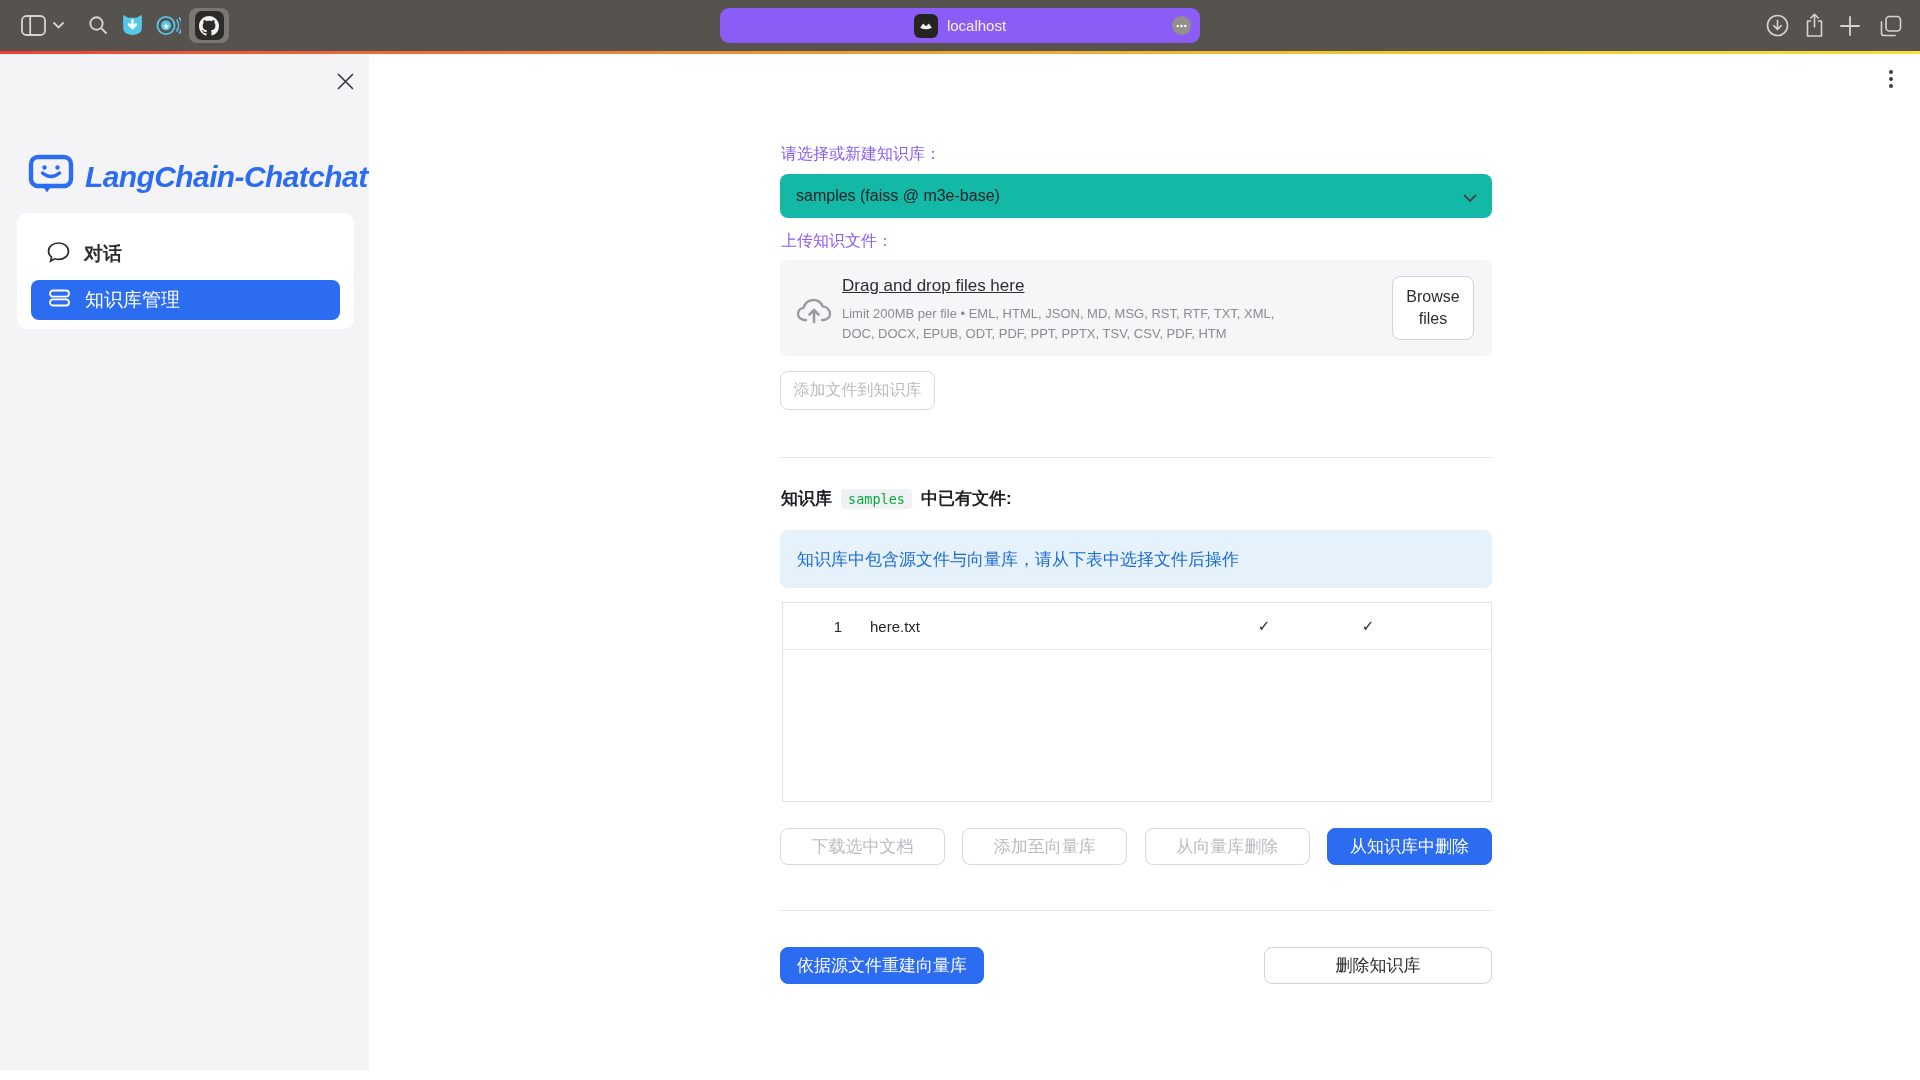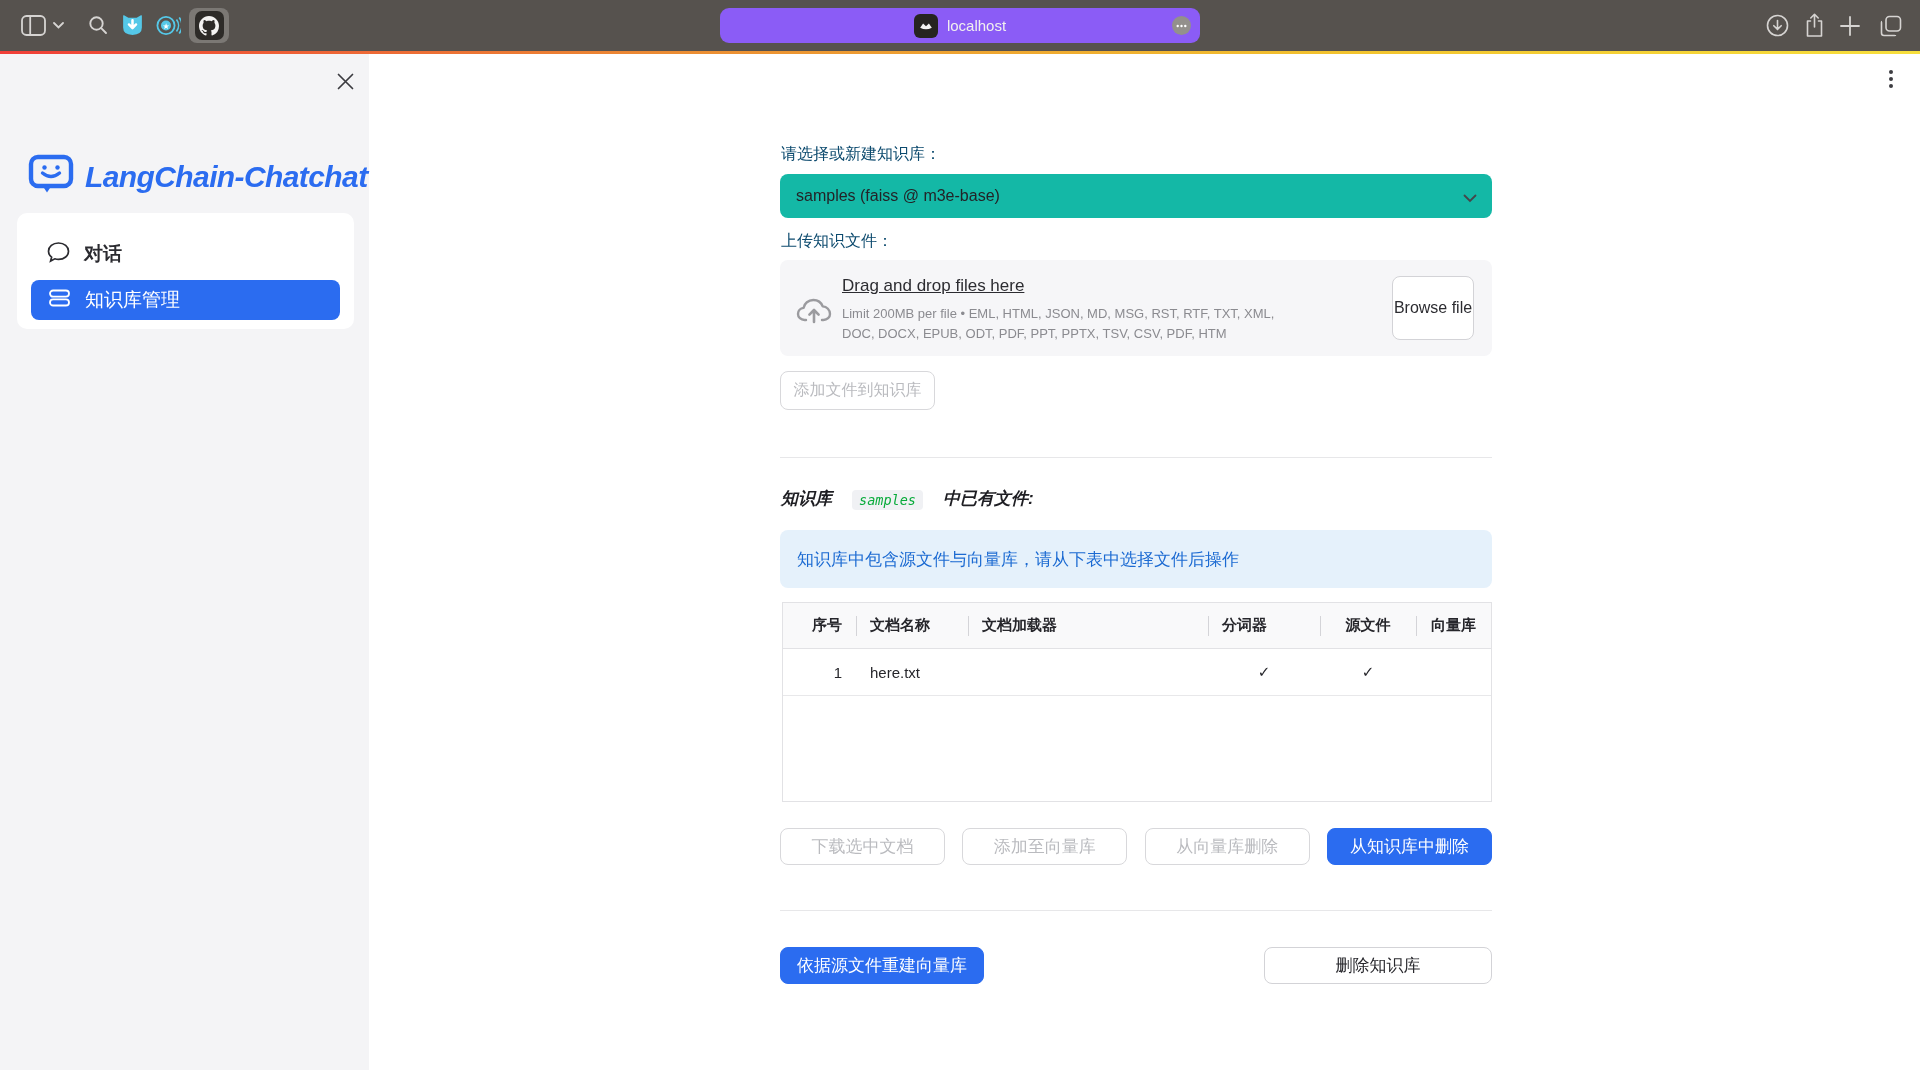--- a/index.html
+++ b/index.html
@@ -45,43 +45,43 @@
   .nav-kb { left:14px; top:67px; width:309px; height:40px; border-radius:8px; background:#2b6cf0; color:#fff; padding-left:17px; font-weight:500; }
 
   
   .kebab { position:absolute; right:18px; top:12px; width:22px; height:26px; display:flex; flex-direction:column;
     align-items:center; justify-content:center; gap:3px; cursor:pointer; }
   .kebab i { width:4px; height:4px; border-radius:50%; background:#3d3d42; }
 
   
   .content { position:absolute; left:780px; top:0; width:712px; }
   .abs { position:absolute; }
-  .field-label { font-size:16px; color:#0c4a6e; }
+  .field-label { font-size:16px; color:#8b5cf6; }
   .lbl-select { top:90px; left:1px; }
   .selectbox { top:120px; left:0; width:712px; height:44px; background:#14b8a6; border-radius:8px;
     display:flex; align-items:center; padding:0 16px; font-size:16px; color:#232327; cursor:pointer; }
   .selectbox .chev { position:absolute; right:15px; top:15px; }
   .lbl-upload { top:177px; left:1px; }
   .uploader { top:206px; left:0; width:712px; height:96px; background:#f6f6f8; border-radius:8px; }
   .cloud { position:absolute; left:16px; top:34px; color:#9b9b9f; }
   .dz-title { position:absolute; left:62px; top:16px; font-size:17px; color:#2c2c31;text-decoration:underline; }
   .dz-limit { position:absolute; left:62px; top:44px; width:452px; font-size:13px; line-height:20px; color:#8b8b90; }
   .browse-btn { position:absolute; right:18px; top:16px; width:82px; height:64px; background:#fff;
     border:1px solid #d3d3d7; border-radius:8px; font-size:16px; line-height:22px; color:#2c2c31;
     font-family:inherit; cursor:pointer; }
   .btn { border-radius:8px; font-size:17px; font-family:inherit; display:flex; align-items:center; justify-content:center; cursor:pointer; }
   .btn.ghost { background:#fff; border:1px solid #d8d8db; color:#babbbf; }
   .btn.primary { background:#2b6cf0; border:1px solid #2b6cf0; color:#fff; }
   .btn.outline { background:#fff; border:1px solid #d3d3d7; color:#28282d; }
   .add-btn { top:317px; left:0; width:155px; height:39px; font-size:16px; }
   .divider { left:0; width:712px; height:1px; background:#e7e7e9; }
   .div1 { top:403px; } .div2 { top:856px; }
 
-  .files-heading { top:433px; left:1px; display:flex; align-items:flex-end; gap:20px;
-    font-size:17px; font-weight:600; color:#1e1e23;font-style:italic; }
+  .files-heading { top:433px; left:1px; display:flex; align-items:center; gap:9px;
+    font-size:17px; font-weight:600; color:#1e1e23; }
   .code-chip { font-family:"DejaVu Sans Mono","Liberation Mono",monospace; font-size:13.5px; font-weight:400;
     color:#09ab3b; background:#f0f1f4; border-radius:4px; padding:2px 7px; }
   .infobox { top:476px; left:0; width:712px; height:58px; background:#e5f1fb; border-radius:8px;
     display:flex; align-items:center; padding:0 17px; font-size:17px; color:#1b6ad2; }
 
   
   .table { top:548px; left:2px; width:710px; height:200px; border:1px solid #e2e2e5; background:#fff; }
   .tgrid { display:grid; grid-template-columns:73px 112px 240px 112px 96px 75px; }
   .thead { height:46px; background:#f9f9fa; border-bottom:1px solid #e2e2e5; }
   .th { position:relative; display:flex; align-items:center; font-size:15px; font-weight:700; color:#26262b; padding:0 14px; }
@@ -247,46 +247,38 @@
 
     <div class="abs uploader">
       <span class="cloud">
         <svg width="36" height="34" viewBox="0 0 36 34" fill="none" stroke="currentColor" stroke-width="2.4" stroke-linecap="round" stroke-linejoin="round">
           <path d="M10 26 H8.5 C4.9 26 2 23.3 2 19.9 C2 16.8 4.4 14.3 7.6 13.9 C8.3 9.4 12.4 6 17.3 6 C21.6 6 25.3 8.6 26.7 12.4 C30.8 12.7 34 15.9 34 19.9 C34 23.3 31.1 26 27.5 26 H26"></path>
           <path d="M18 28 V16.5 M13.4 20.6 L18 16 L22.6 20.6" stroke-width="2.6"></path>
         </svg>
       </span>
       <div class="dz-title">Drag and drop files here</div>
       <div class="dz-limit">Limit 200MB per file • EML, HTML, JSON, MD, MSG, RST, RTF, TXT, XML, DOC, DOCX, EPUB, ODT, PDF, PPT, PPTX, TSV, CSV, PDF, HTM</div>
-      <button class="browse-btn">Browse file</button>
+      <button class="browse-btn">Browse files</button>
     </div>
 
     <button class="abs btn ghost add-btn">添加文件到知识库</button>
 
     <div class="abs divider div1"></div>
 
     <div class="abs files-heading">
       <span>知识库</span>
       <span class="code-chip">samples</span>
       <span>中已有文件:</span>
     </div>
 
     <div class="abs infobox">
       <span>知识库中包含源文件与向量库，请从下表中选择文件后操作</span>
     </div>
 
     <div class="abs table">
-      <div class="tgrid thead">
-        <div class="th ta-r">序号</div>
-        <div class="th sep">文档名称</div>
-        <div class="th sep">文档加载器</div>
-        <div class="th sep">分词器</div>
-        <div class="th sep ta-c">源文件</div>
-        <div class="th sep ta-c">向量库</div>
-      </div>
       <div class="tgrid trow">
         <div class="td ta-r">1</div>
         <div class="td">here.txt</div>
         <div class="td"></div>
         <div class="td ta-c">✓</div>
         <div class="td ta-c">✓</div>
       </div>
     </div>
 
     <div class="abs actions">

